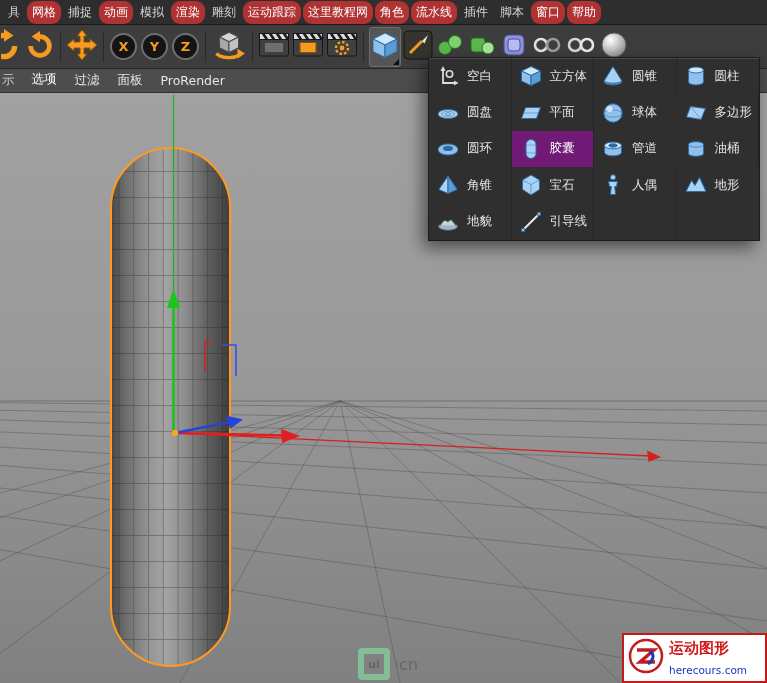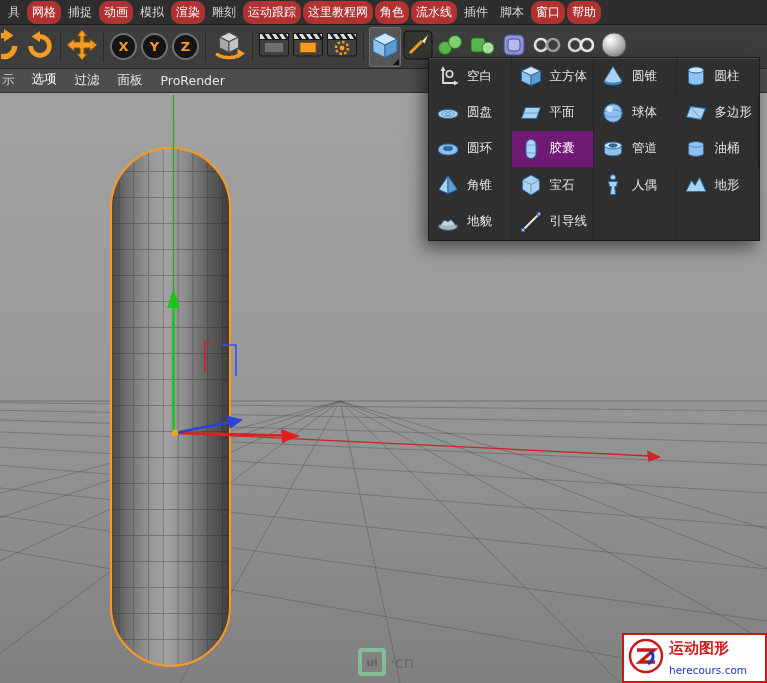--- a/index.html
+++ b/index.html
@@ -45,21 +45,21 @@
   .p-item{display:flex;align-items:center;gap:7px;padding-left:7px;border-right:1px solid #262626;
           color:#e3e3e3;font-size:12.5px;cursor:default;}
   .p-item.last-col{border-right:none;}
   .p-item.selected{background:#701a75;color:#ffffff;}
   .p-icon{width:24px;height:24px;flex:none;display:flex;align-items:center;justify-content:center;}
   .p-icon svg{display:block;}
 
   
   .wm-center{position:absolute;left:358px;top:648px;display:flex;align-items:center;gap:4px;
              opacity:.55;z-index:40;color:#4f4f4f;}
-  .wm-center .uibox{width:20px;height:20px;border:4px solid #86efac;border-radius:4px;
+  .wm-center .uibox{width:20px;height:20px;border:6px solid #86efac;border-radius:4px;
                     display:flex;align-items:center;justify-content:center;font-size:11px;font-weight:bold;color:#4f4f4f;}
   .wm-center .cn{font-size:16px;}
   .wm-right{position:absolute;right:0;bottom:0;width:145px;height:50px;background:#ffffff;
             border:2px solid #c61a1a;box-sizing:border-box;display:flex;align-items:center;
             gap:5px;padding:2px 4px;z-index:60;}
   .wm-text{display:flex;flex-direction:column;line-height:1.15;}
   .wm-title{color:#d01818;font-weight:bold;font-size:15px;white-space:nowrap;}
   .wm-url{color:#1a35c0;font-size:10.5px;margin-top:7px;}
 </style>
 </head>

